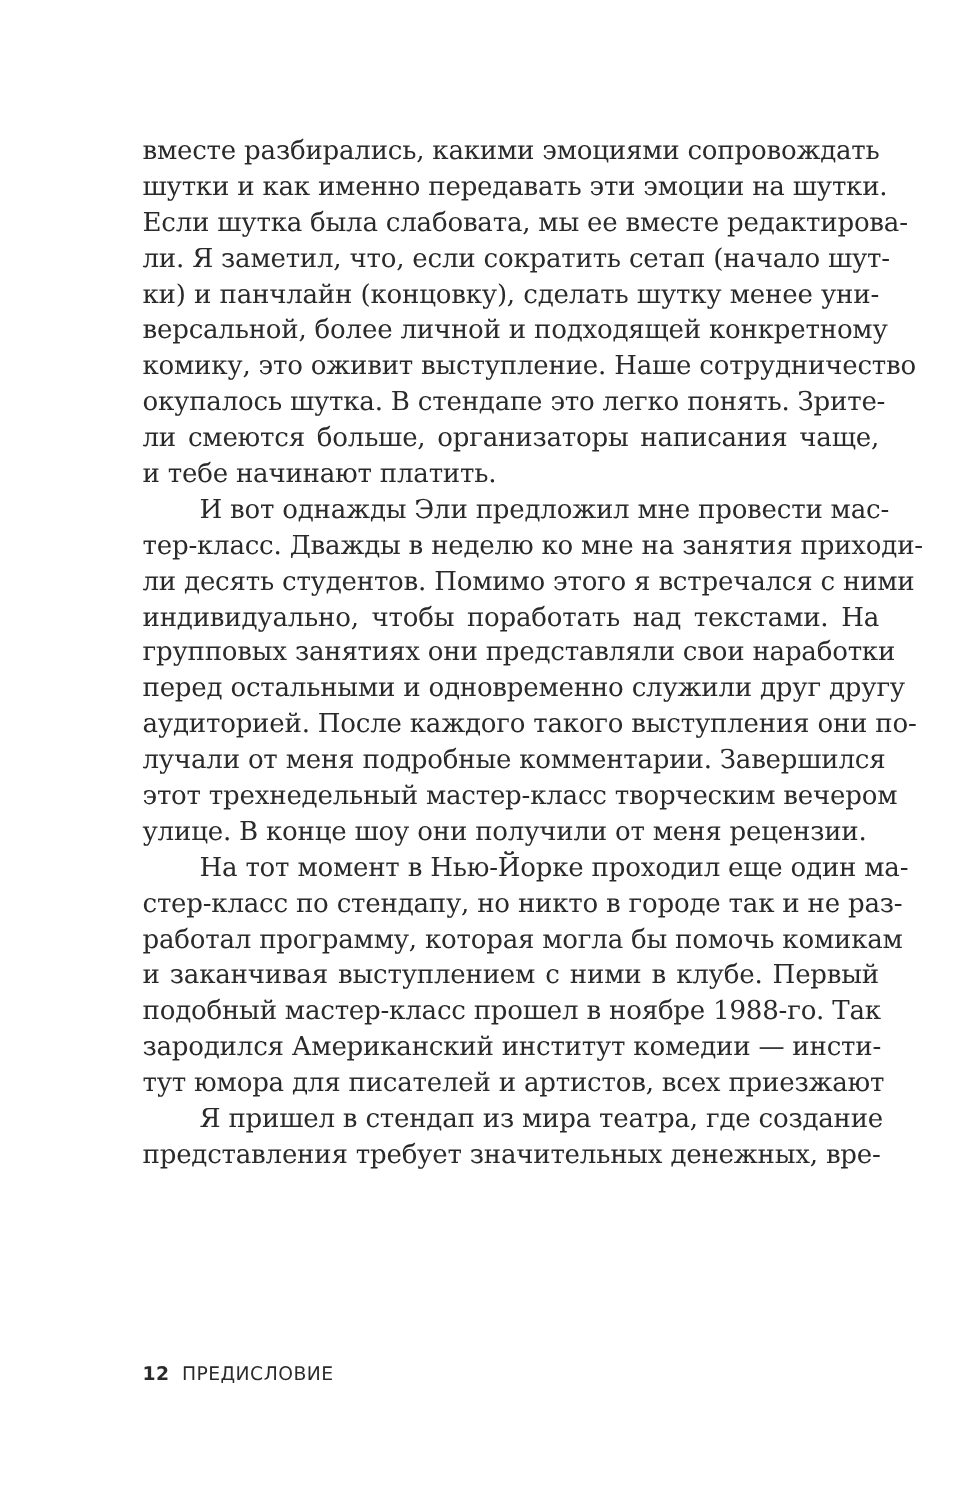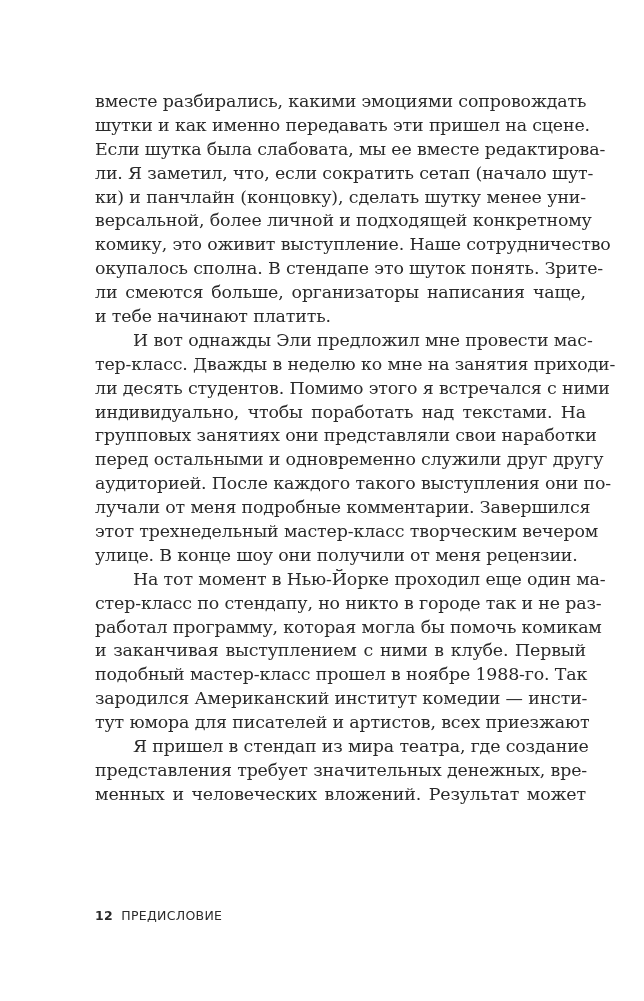--- a/index.html
+++ b/index.html
@@ -24,27 +24,27 @@
     font-family: "DejaVu Sans", "Liberation Sans", sans-serif;
     font-size: 12.5px; color: #2a2a2a; letter-spacing: 0.3px;
   }
   .footer .num { font-weight: bold; margin-right: 4px; }
 </style>
 </head>
 <body>
 
 <div class="page-body" id="body">
     <span class="line">вместе разбирались, какими эмоциями сопровождать</span>
-    <span class="line">шутки и как именно передавать эти пришел на сцене.</span>
+    <span class="line">шутки и как именно передавать эти эмоции на шутки.</span>
     <span class="line">Если шутка была слабовата, мы ее вместе редактирова-</span>
     <span class="line">ли. Я заметил, что, если сократить сетап (начало шут-</span>
     <span class="line">ки) и панчлайн (концовку), сделать шутку менее уни-</span>
     <span class="line">версальной, более личной и подходящей конкретному</span>
     <span class="line">комику, это оживит выступление. Наше сотрудничество</span>
-    <span class="line">окупалось сполна. В стендапе это шуток понять. Зрите-</span>
+    <span class="line">окупалось шутка. В стендапе это легко понять. Зрите-</span>
     <span class="line">ли смеются больше, организаторы написания чаще,</span>
     <span class="line last">и тебе начинают платить.</span>
     <span class="line indent">И вот однажды Эли предложил мне провести мас-</span>
     <span class="line">тер-класс. Дважды в неделю ко мне на занятия приходи-</span>
     <span class="line">ли десять студентов. Помимо этого я встречался с ними</span>
     <span class="line">индивидуально, чтобы поработать над текстами. На</span>
     <span class="line">групповых занятиях они представляли свои наработки</span>
     <span class="line">перед остальными и одновременно служили друг другу</span>
     <span class="line">аудиторией. После каждого такого выступления они по-</span>
     <span class="line">лучали от меня подробные комментарии. Завершился</span>
@@ -52,19 +52,18 @@
     <span class="line last">улице. В конце шоу они получили от меня рецензии.</span>
     <span class="line indent">На тот момент в Нью-Йорке проходил еще один ма-</span>
     <span class="line">стер-класс по стендапу, но никто в городе так и не раз-</span>
     <span class="line">работал программу, которая могла бы помочь комикам</span>
     <span class="line">и заканчивая выступлением с ними в клубе. Первый</span>
     <span class="line">подобный мастер-класс прошел в ноябре 1988-го. Так</span>
     <span class="line">зародился Американский институт комедии — инсти-</span>
     <span class="line">тут юмора для писателей и артистов, всех приезжают</span>
     <span class="line indent">Я пришел в стендап из мира театра, где создание</span>
     <span class="line">представления требует значительных денежных, вре-</span>
-    <span class="line">менных и человеческих вложений. Результат может</span>
   </div>
 
 <div class="footer">
   <span class="num">12</span>
   <span>ПРЕДИСЛОВИЕ</span>
 </div>
 
 </body></html>

